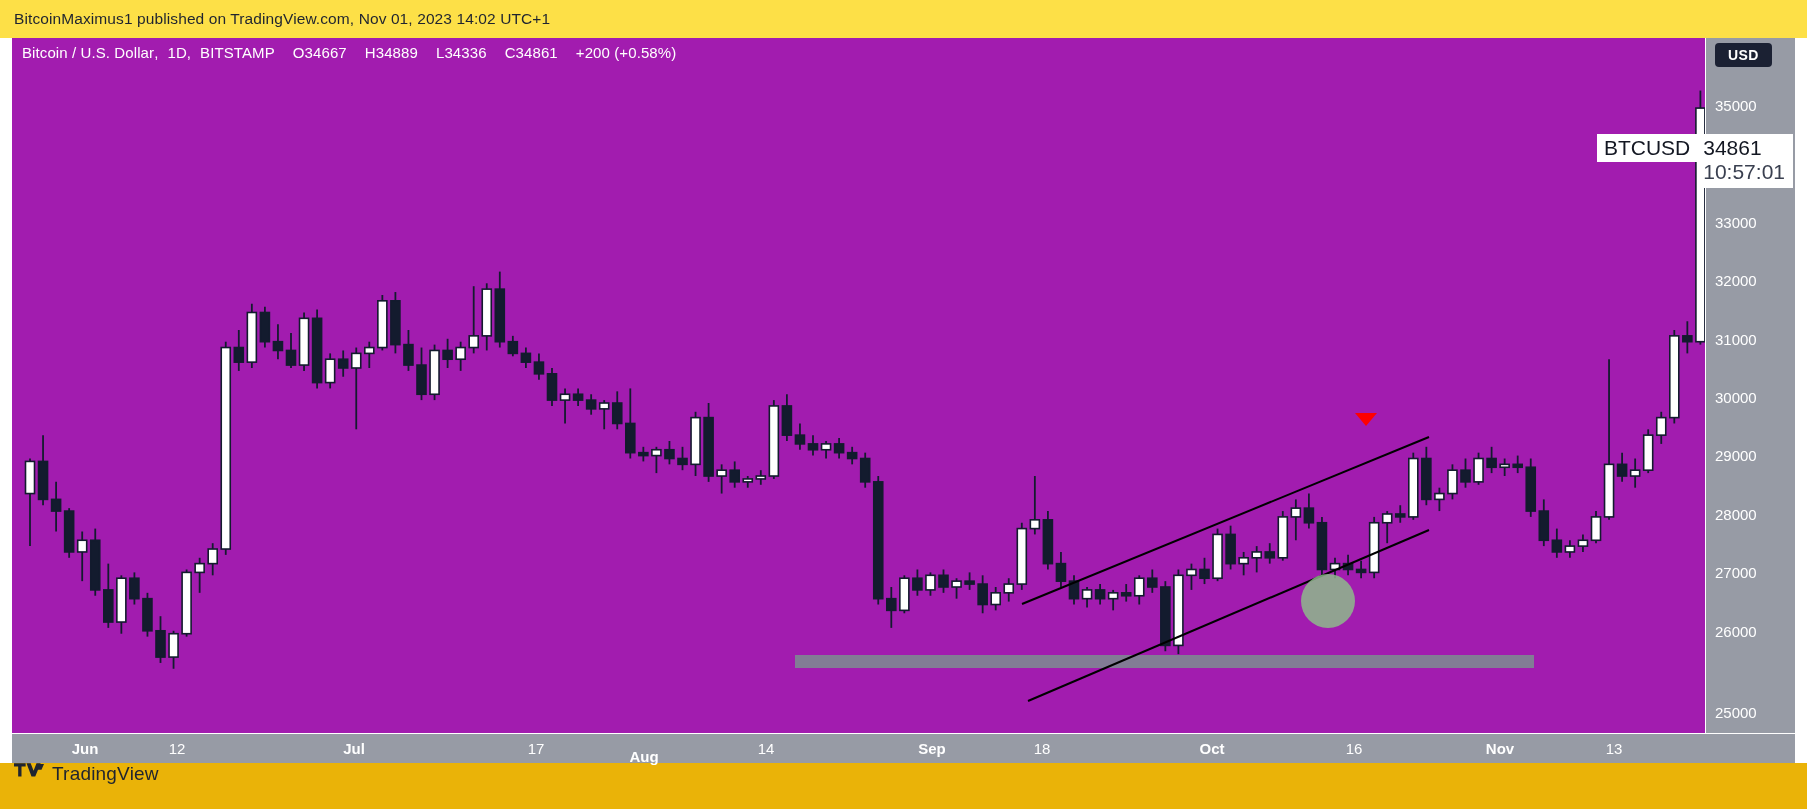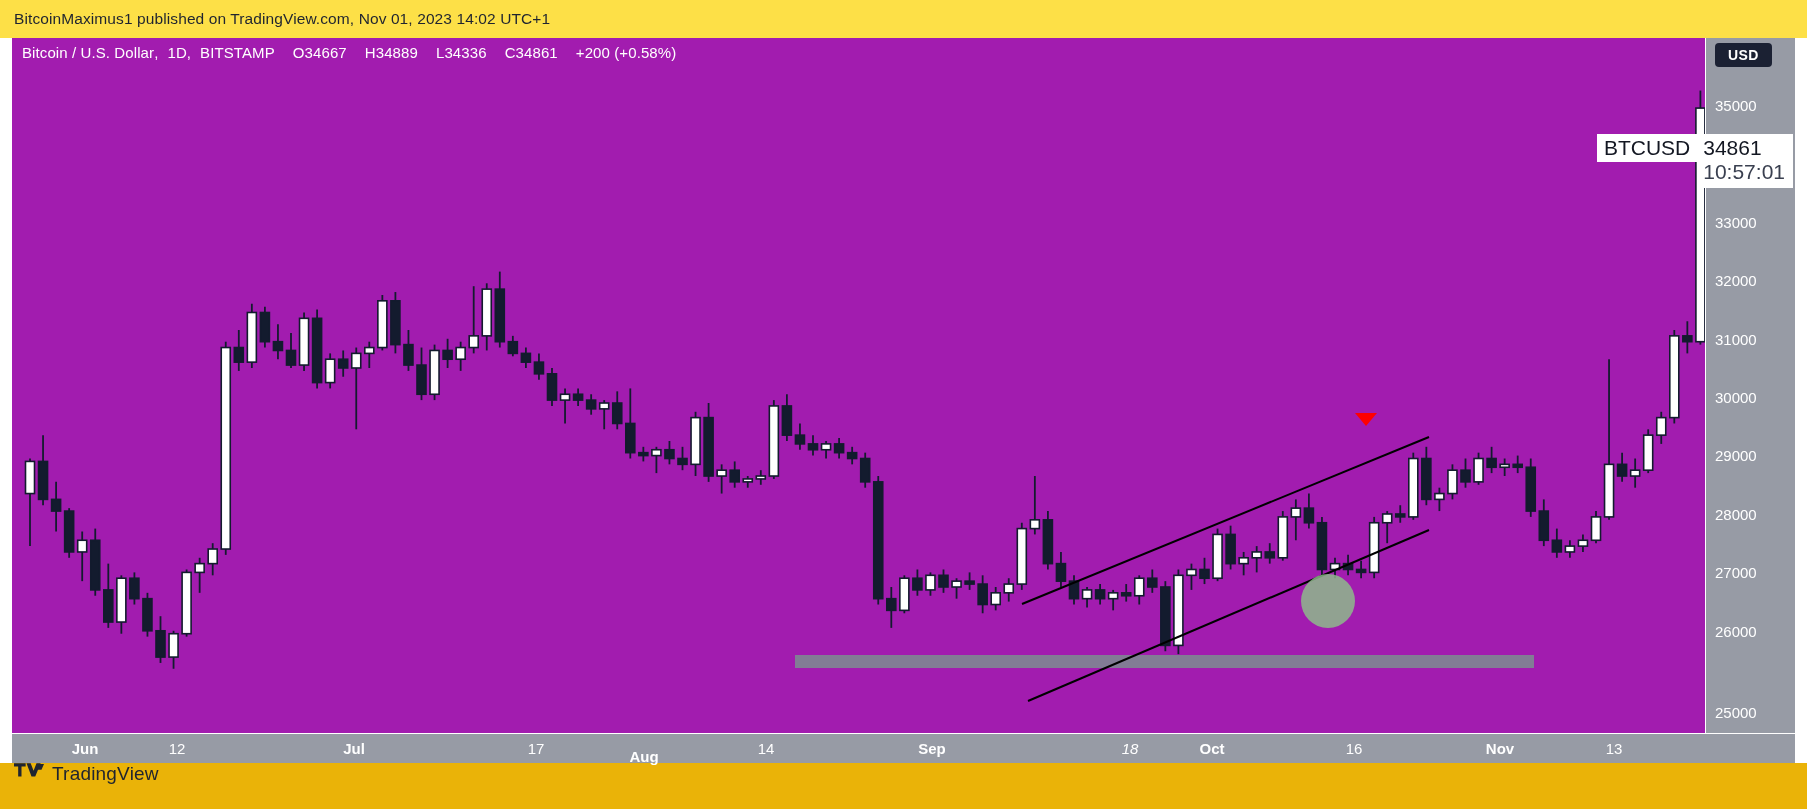--- a/index.html
+++ b/index.html
@@ -550,21 +550,21 @@
   </div>
 
   <div id="time-axis">
       <div class="time-tick major" style="left: 73px;">Jun</div>
       <div class="time-tick" style="left: 165px;">12</div>
       <div class="time-tick major" style="left: 342px;">Jul</div>
       <div class="time-tick" style="left: 496px; margin-left: 28px;">17</div>
       <div class="time-tick major" style="left: 632px; margin-top: 8px;">Aug</div>
       <div class="time-tick" style="left: 754px;">14</div>
       <div class="time-tick major" style="left: 920px;">Sep</div>
-      <div class="time-tick" style="left: 1118px; font-style: italic;">18</div>
+      <div class="time-tick" style="left: 1030px;">18</div>
       <div class="time-tick major" style="left: 1200px;">Oct</div>
       <div class="time-tick" style="left: 1342px;">16</div>
       <div class="time-tick major" style="left: 1488px;">Nov</div>
       <div class="time-tick" style="left: 1602px;">13</div>
     </div>
 </div>
 
 <div id="footer">
   <svg id="tv-logo-mark" width="30" height="17" viewBox="0 0 36 20">
     <path d="M0 0 L14 0 L14 4 L9 4 L9 16 L5 16 L5 4 L0 4 Z" fill="#1f2430"></path>

